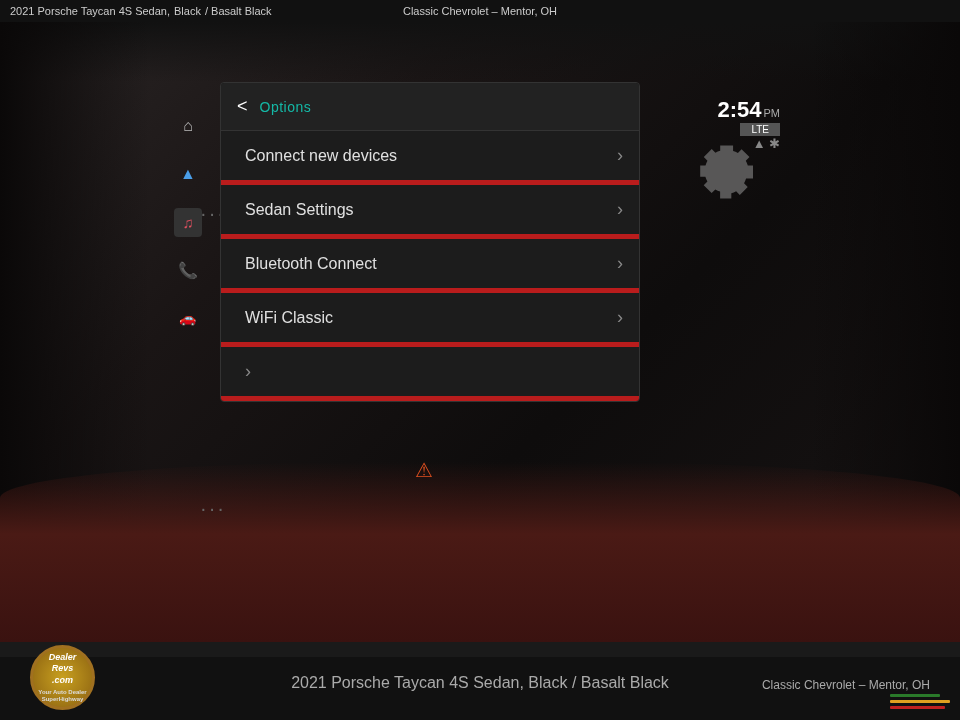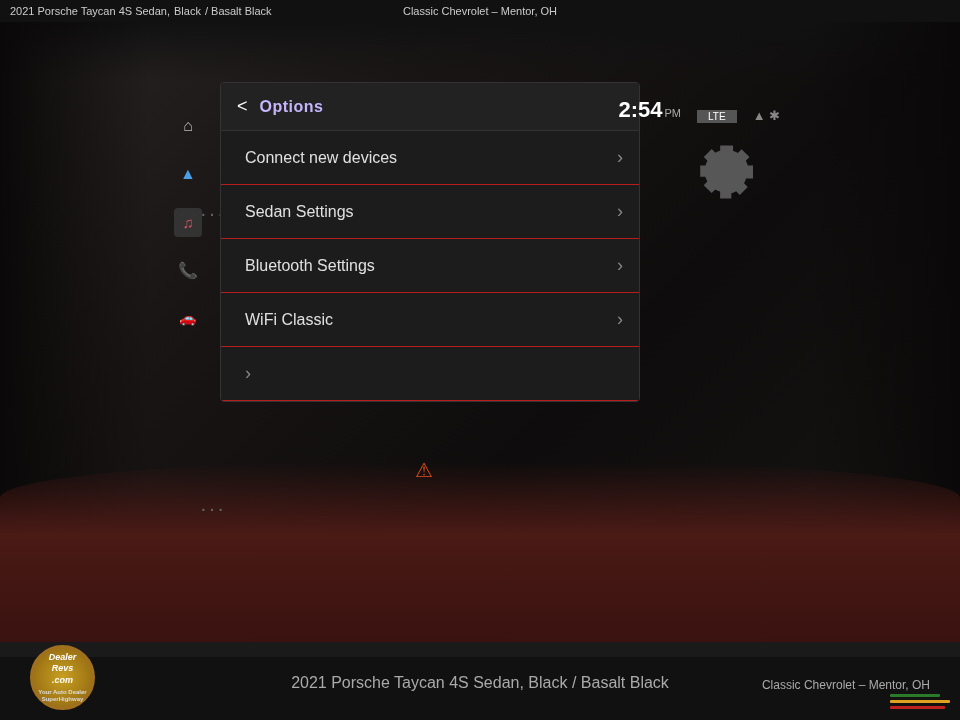--- a/index.html
+++ b/index.html
@@ -113,34 +113,34 @@
     }
 
     .back-btn {
       color: #fff;
       font-size: 18px;
       margin-right: 12px;
       cursor: pointer;
     }
 
     .screen-title {
-      color: #c4b5fd;
-      font-size: 16px;
-      font-weight: 700;
+      color: #14b8a6;
+      font-size: 14px;
+      font-weight: 400;
       letter-spacing: 0.5px;
     }
 
     
     .menu-item {
       display: flex;
       align-items: center;
       justify-content: space-between;
       padding: 0 16px 0 24px;
       height: 54px;
-      border-bottom: 1px solid #b91c1c;
+      border-bottom: 5px solid #b91c1c;
       cursor: pointer;
       background: #1c1c1c;
     }
 
     .menu-item-text {
       color: #e0e0e0;
       font-size: 16px;
       font-weight: 400;
     }
 
@@ -167,22 +167,23 @@
       height: 80px;
       opacity: 0.7;
     }
 
     
     .status-area {
       position: absolute;
       top: 75px;
       right: 180px;
       display: flex;
+      flex-direction: column;
       align-items: flex-end;
-      gap: 16px;
+      gap: 0;
       z-index: 5;
     }
 
     .time-display {
       color: #fff;
       font-size: 22px;
       font-weight: bold;
       text-align: right;
     }
 
@@ -366,21 +367,21 @@
       <span class="menu-item-text">Connect new devices</span>
       <span class="chevron-right">›</span>
     </div>
 
     <div class="menu-item">
       <span class="menu-item-text">Sedan Settings</span>
       <span class="chevron-right">›</span>
     </div>
 
     <div class="menu-item">
-      <span class="menu-item-text">Bluetooth Settings</span>
+      <span class="menu-item-text">Bluetooth Connect</span>
       <span class="chevron-right">›</span>
     </div>
 
     <div class="menu-item">
       <span class="menu-item-text">WiFi Classic</span>
       <span class="chevron-right">›</span>
     </div>
 
     <div class="menu-item">
       <span class="chevron-right">›</span>

